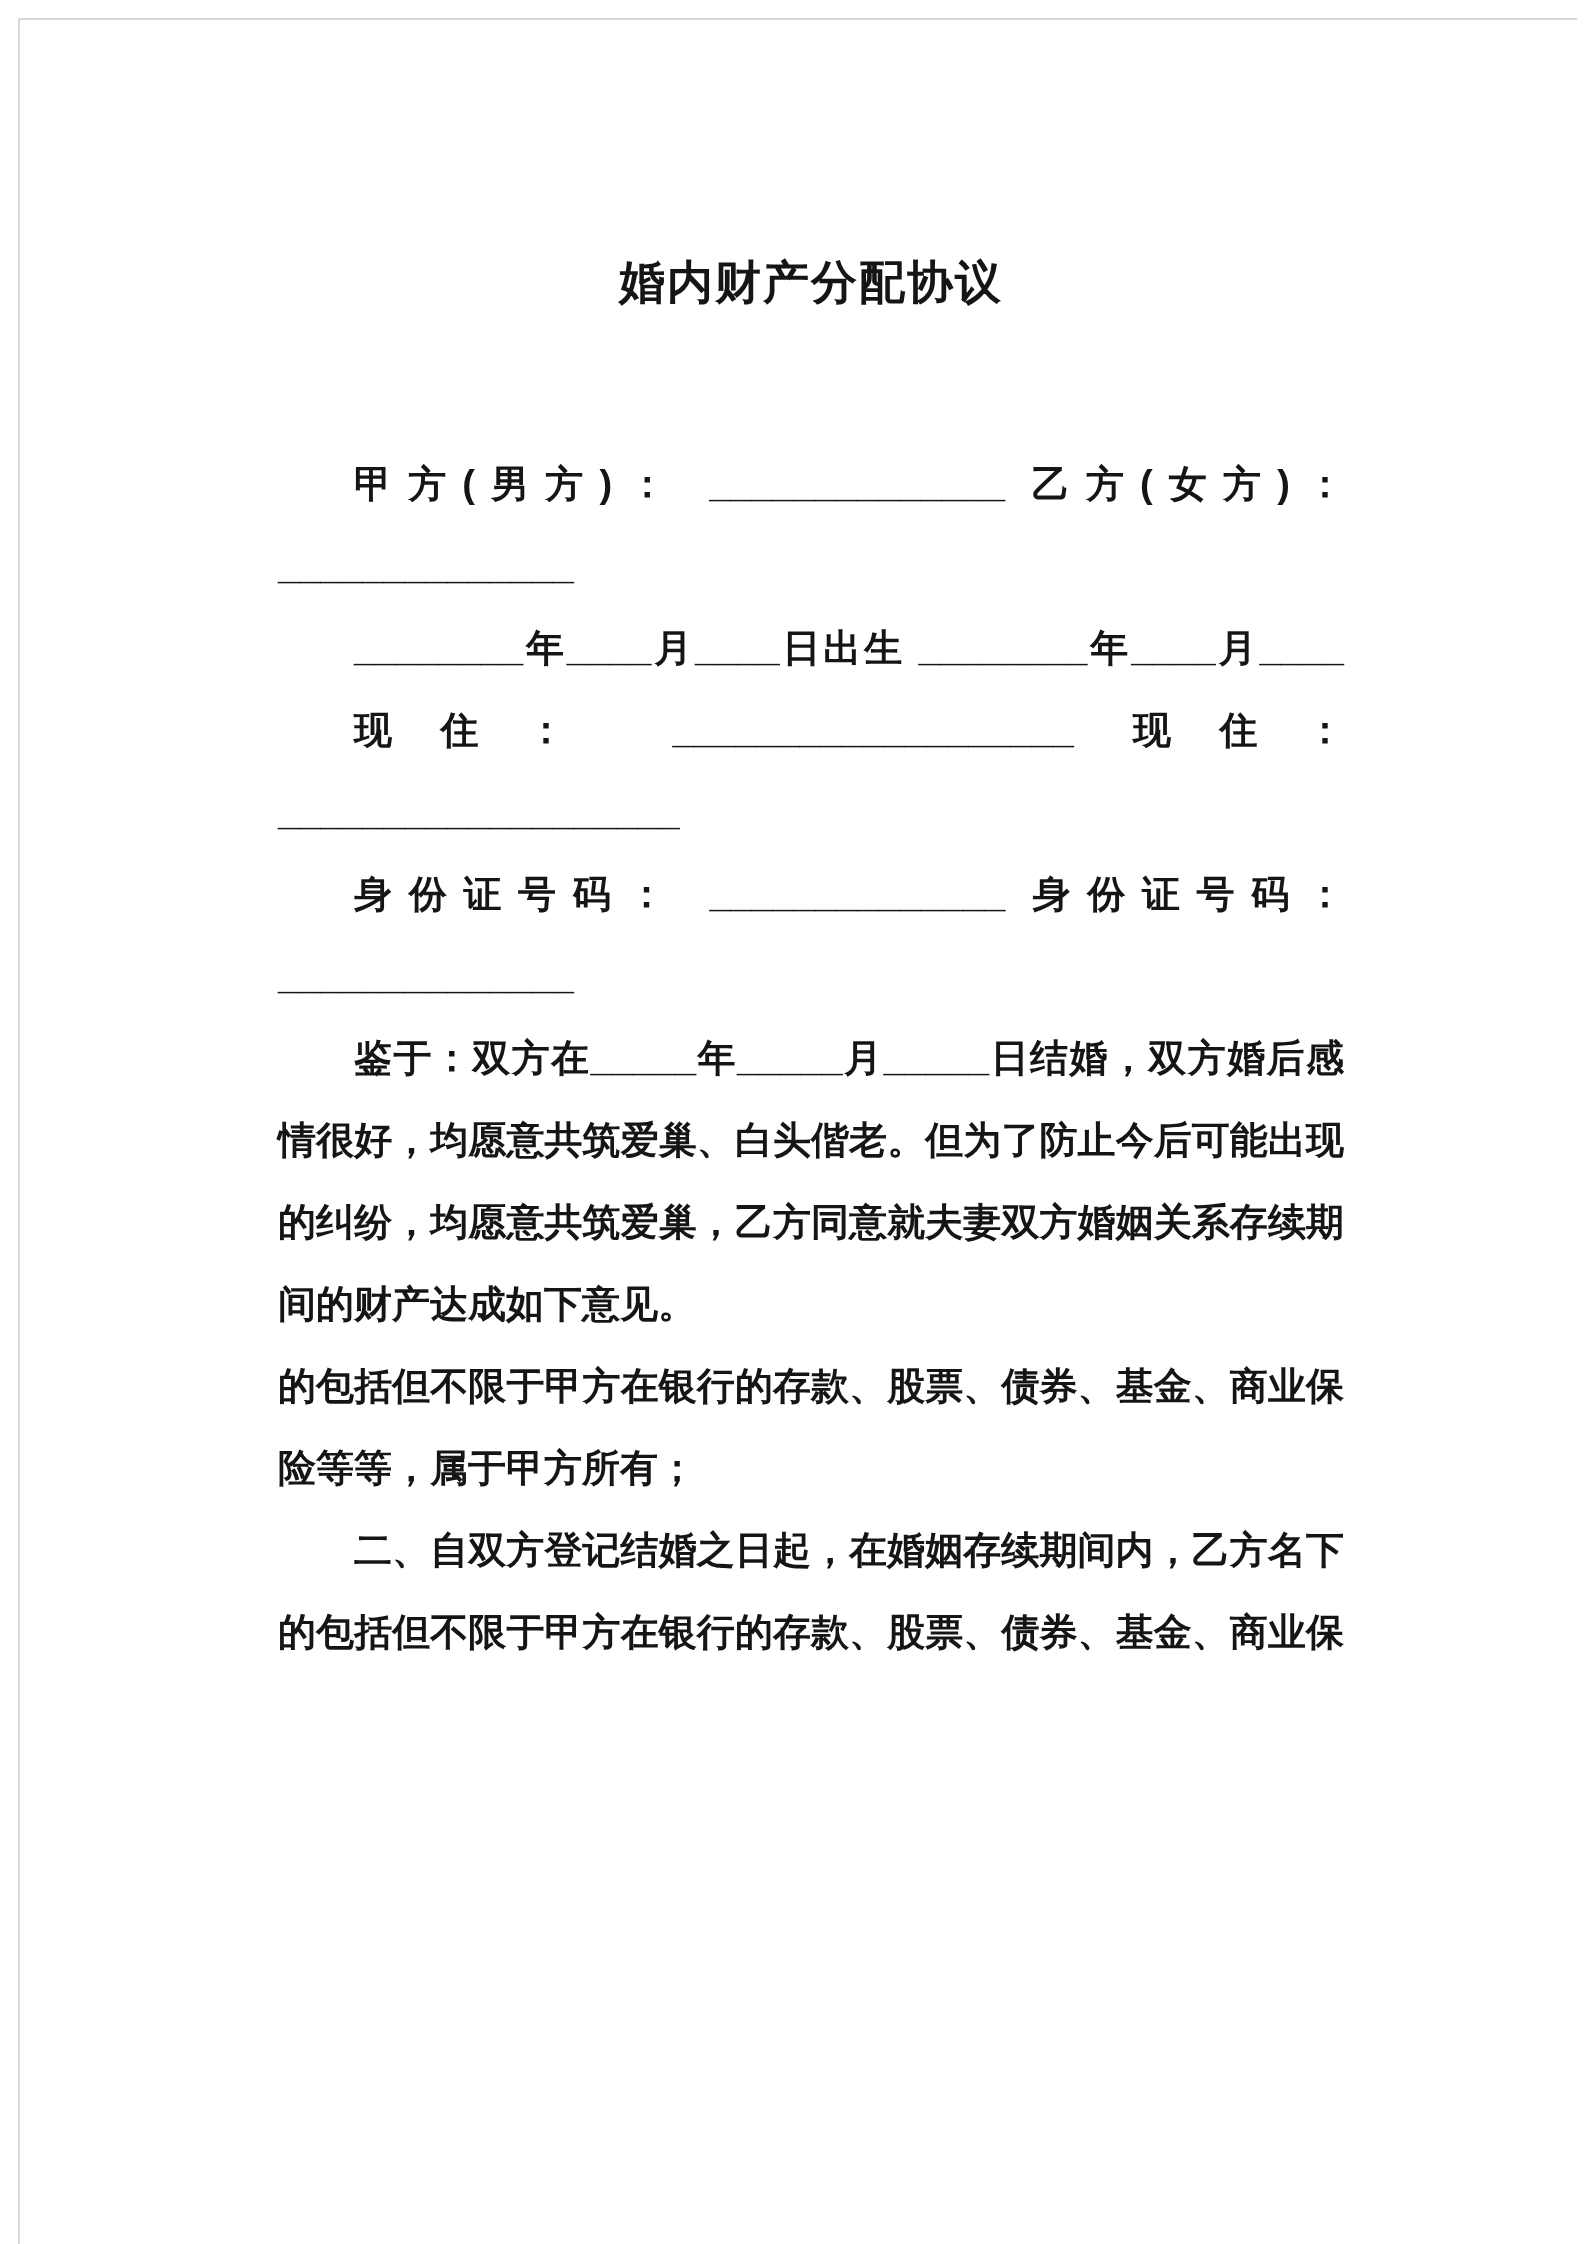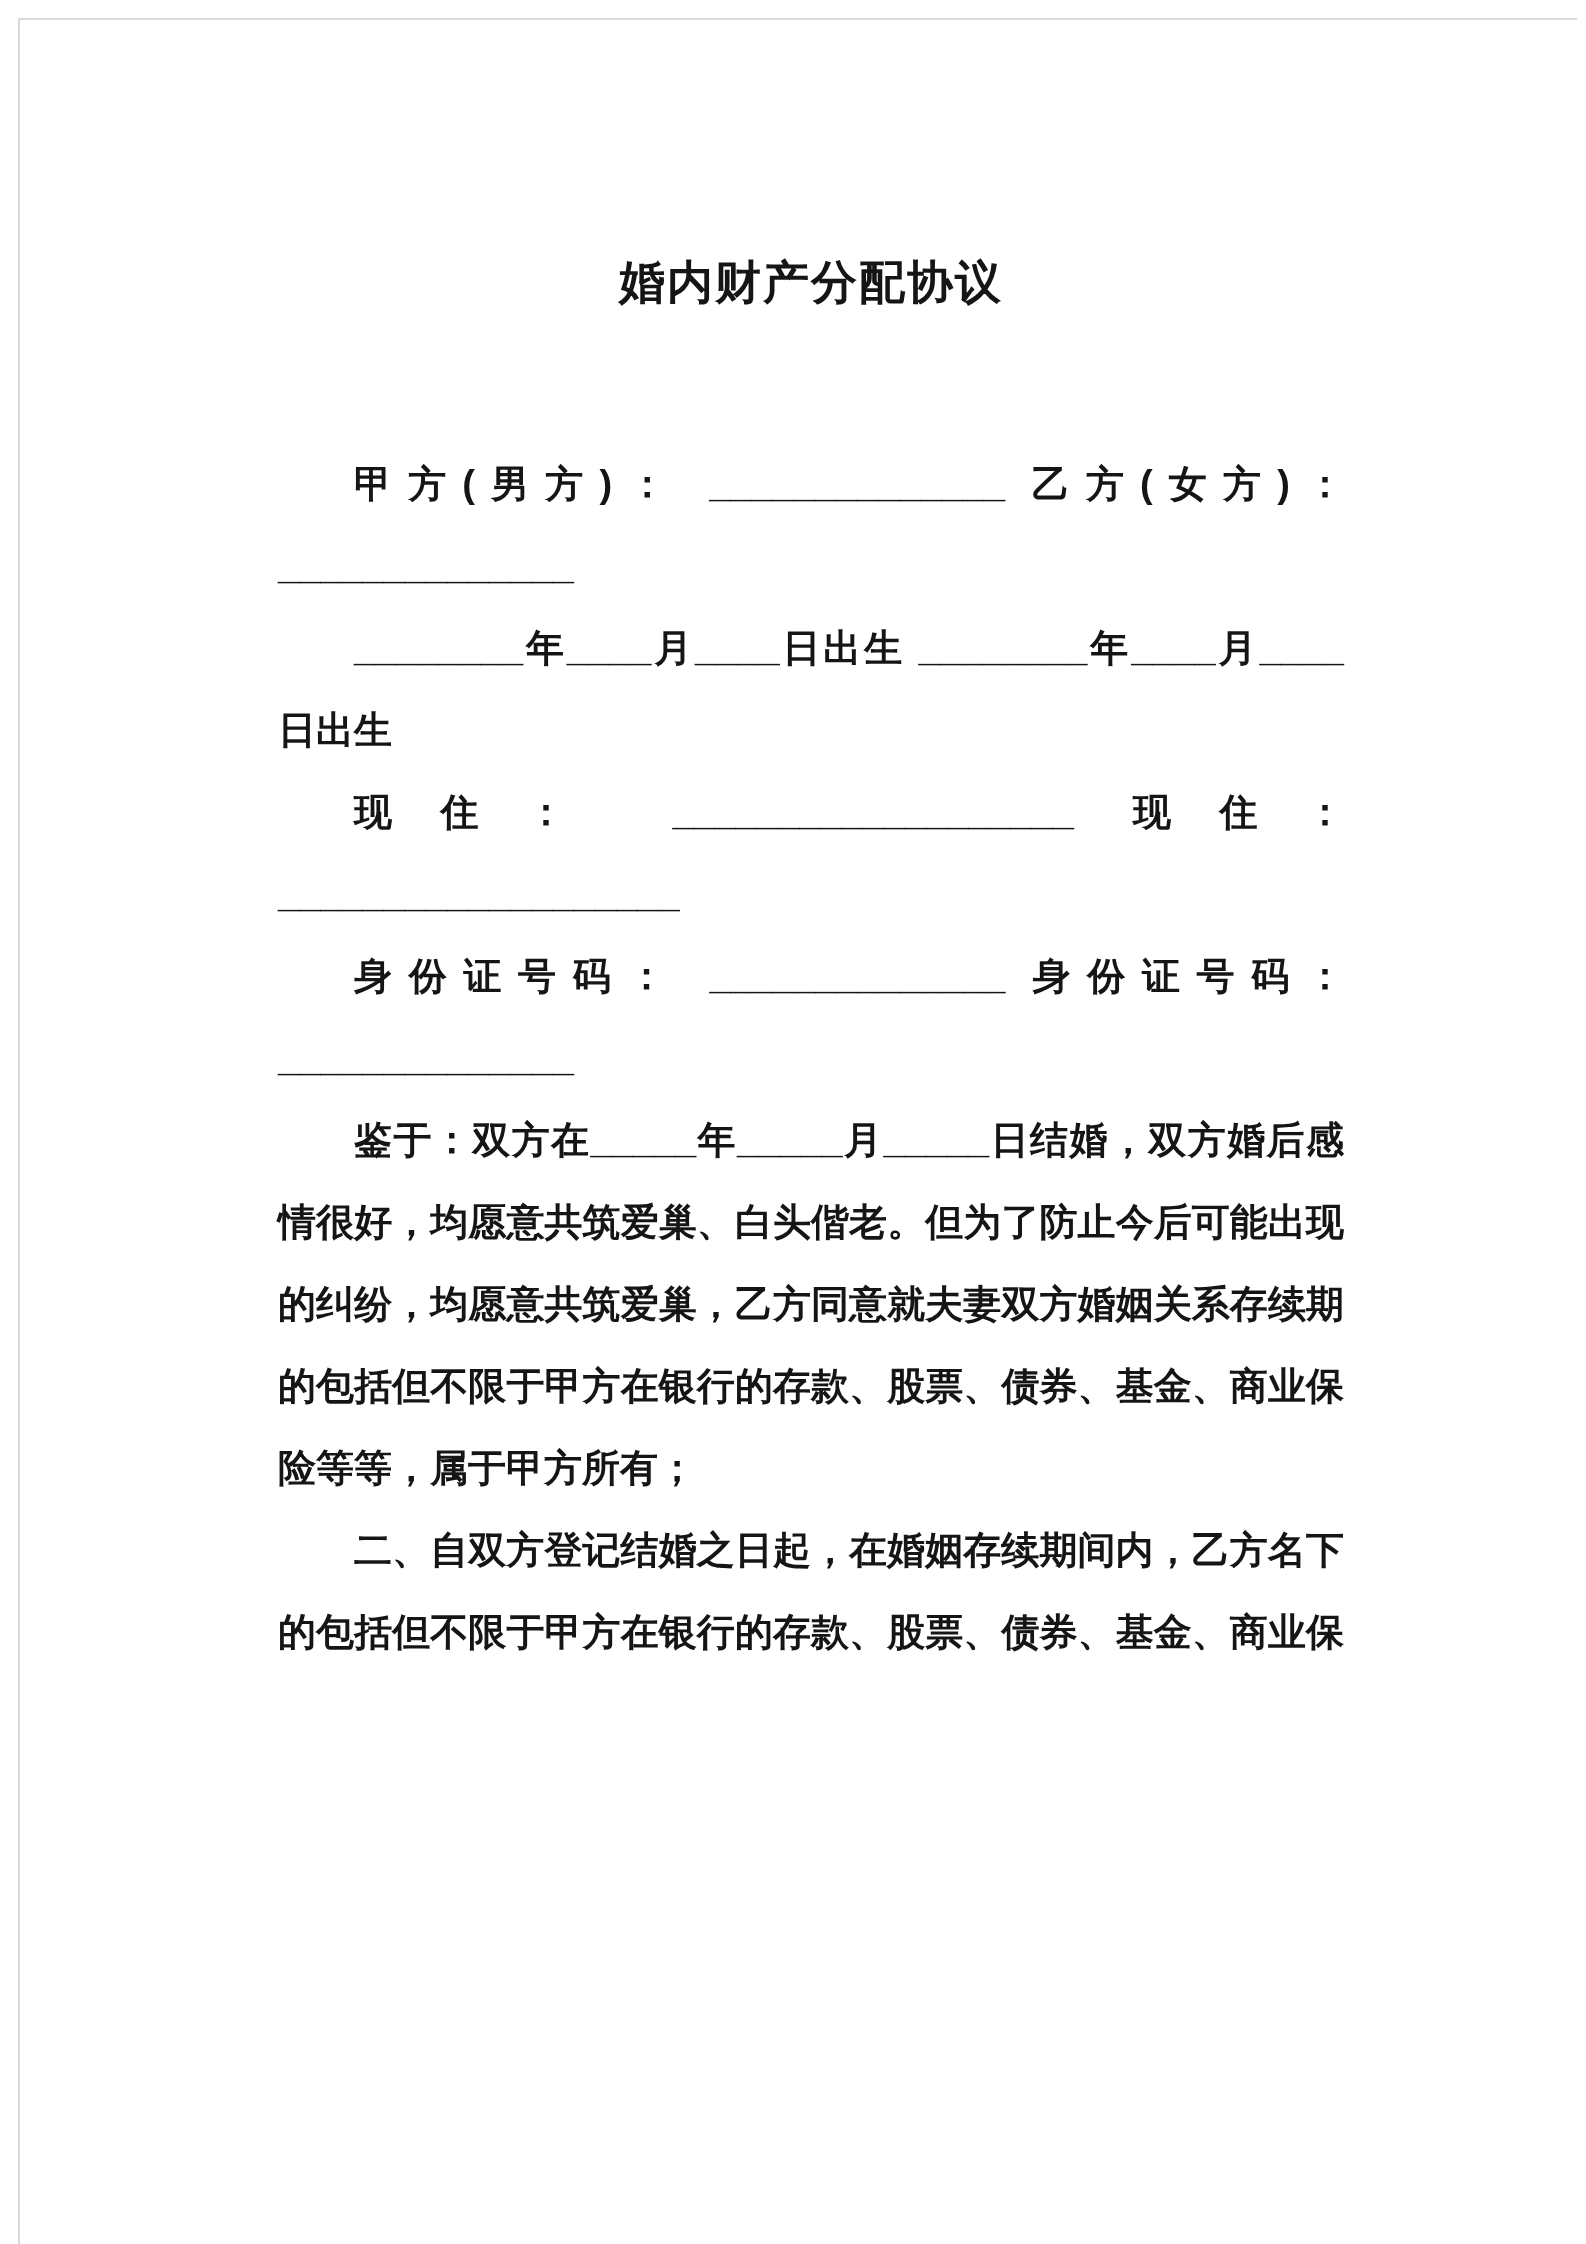--- a/index.html
+++ b/index.html
@@ -46,26 +46,26 @@
 </style>
 </head>
 <body>
 
 <div class="page" style="background: rgb(255, 255, 255); border-color: rgb(217, 217, 217); color: rgb(21, 21, 21);">
   <h1 class="title">婚内财产分配协议</h1>
   <div class="doc-body">
       <div class="line justify indent">甲方(男方)： ______________ 乙方(女方)：</div>
       <div class="line">______________</div>
       <div class="line justify indent">________年____月____日出生 ________年____月____</div>
-      <div class="line">日出生</div>
       <div class="line justify indent">现住： ___________________ 现住：</div>
       <div class="line">___________________</div>
       <div class="line justify indent">身份证号码： ______________ 身份证号码：</div>
       <div class="line">______________</div>
       <div class="line justify indent">鉴于：双方在_____年_____月_____日结婚，双方婚后感</div>
       <div class="line justify">情很好，均愿意共筑爱巢、白头偕老。但为了防止今后可能出现</div>
       <div class="line justify">的纠纷，均愿意共筑爱巢，乙方同意就夫妻双方婚姻关系存续期</div>
+      <div class="line">间的财产达成如下意见。</div>
       <div class="line justify">的包括但不限于甲方在银行的存款、股票、债券、基金、商业保</div>
       <div class="line">险等等，属于甲方所有；</div>
       <div class="line justify indent">二、自双方登记结婚之日起，在婚姻存续期间内，乙方名下</div>
       <div class="line justify">的包括但不限于甲方在银行的存款、股票、债券、基金、商业保</div>
     </div>
 </div>
 
 </body></html>

